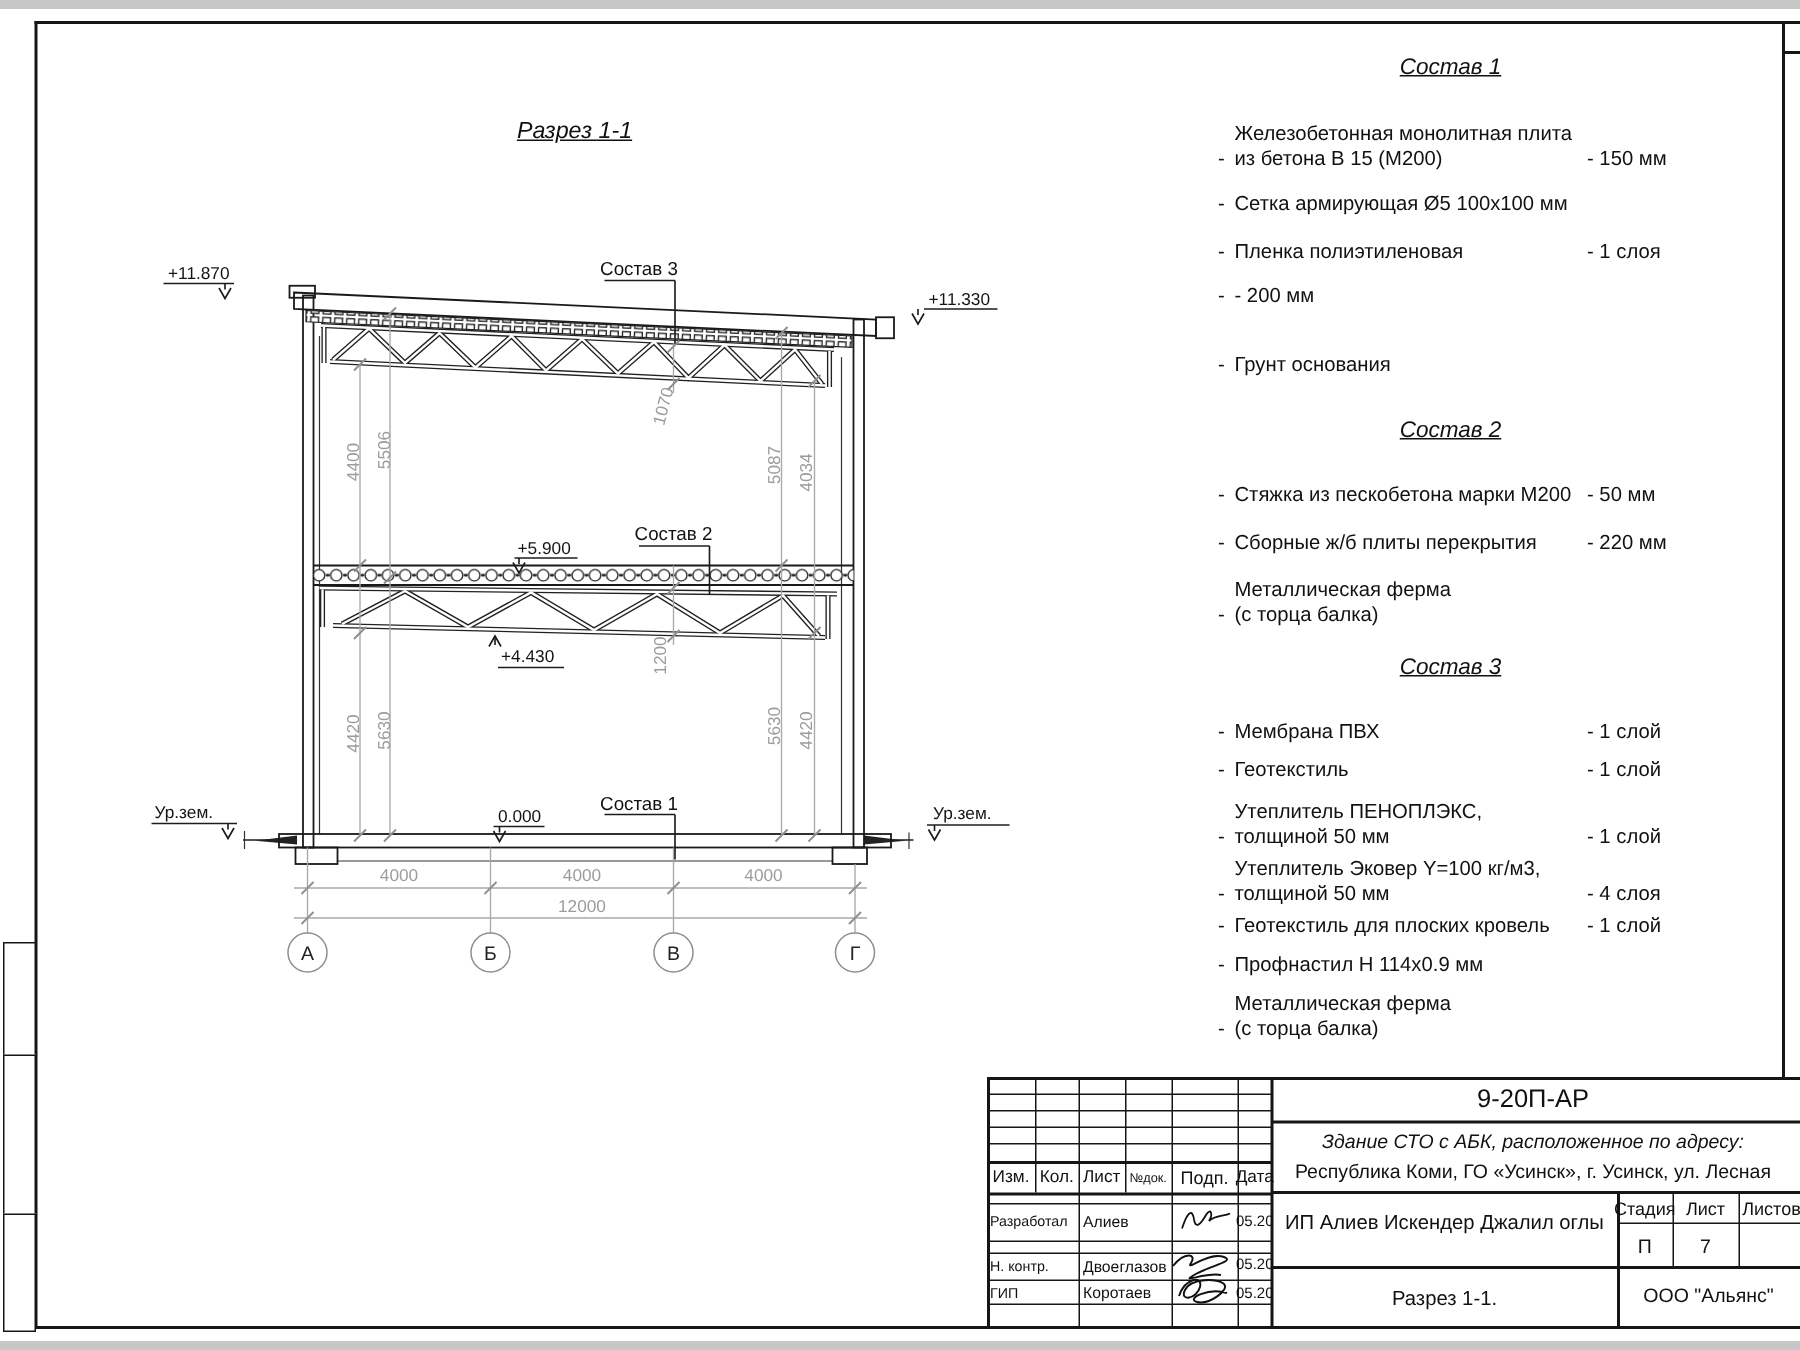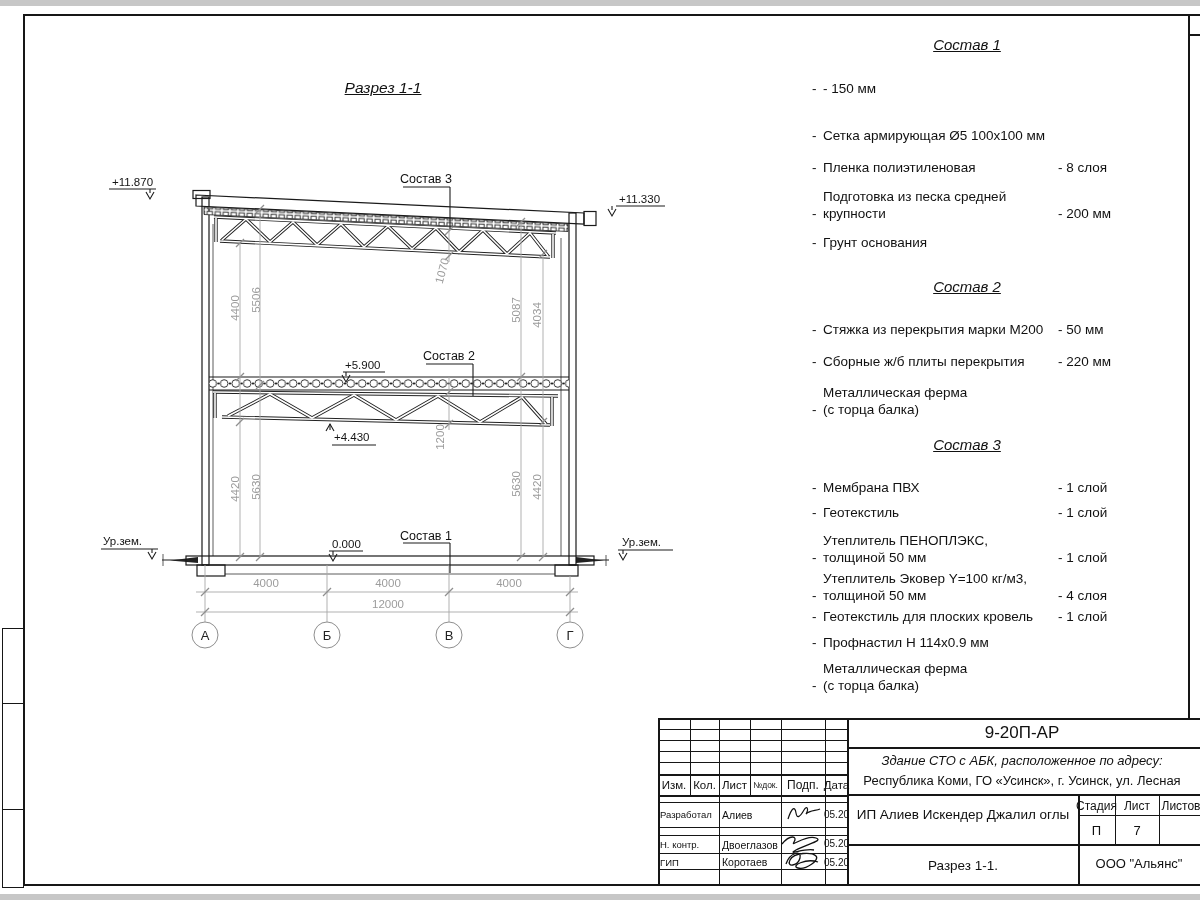--- a/index.html
+++ b/index.html
@@ -254,57 +254,57 @@
 
     <text class="lbl" text-anchor="middle" x="426" y="540">Состав 1</text>
     <line x1="403" y1="543" x2="450" y2="543" class="mk"></line>
     <line x1="450" y1="543" x2="450" y2="573" class="mk"></line>
   </g>
 </svg>
 
 <div class="sost-title" style="top:36px;">Состав 1</div>
 <div class="row" style="top:80px;">
   <div class="dash">-</div>
+  <div class="txt">
+        <div>Железобетонная монолитная плита</div>
+        <div>из бетона В 15 (М200)</div>
+      </div>
   <div class="val">- 150 мм</div>
 </div>
 <div class="row" style="top:127px;">
   <div class="dash">-</div>
   <div class="txt">
         <div>Сетка армирующая Ø5 100х100 мм</div>
       </div>
   <div class="val"></div>
 </div>
 <div class="row" style="top:159px;">
   <div class="dash">-</div>
   <div class="txt">
         <div>Пленка полиэтиленовая</div>
       </div>
-  <div class="val">- 8 слоя</div>
+  <div class="val">- 1 слоя</div>
 </div>
 <div class="row" style="top:188px;">
   <div class="dash">-</div>
-  <div class="txt">
-        <div>Подготовка из песка средней</div>
-        <div>крупности</div>
-      </div>
   <div class="val">- 200 мм</div>
 </div>
 <div class="row" style="top:234px;">
   <div class="dash">-</div>
   <div class="txt">
         <div>Грунт основания</div>
       </div>
   <div class="val"></div>
 </div>
 
 <div class="sost-title" style="top:278px;">Состав 2</div>
 <div class="row" style="top:321px;">
   <div class="dash">-</div>
   <div class="txt">
-        <div>Стяжка из перекрытия марки М200</div>
+        <div>Стяжка из пескобетона марки М200</div>
       </div>
   <div class="val">- 50 мм</div>
 </div>
 <div class="row" style="top:353px;">
   <div class="dash">-</div>
   <div class="txt">
         <div>Сборные ж/б плиты перекрытия</div>
       </div>
   <div class="val">- 220 мм</div>
 </div>

